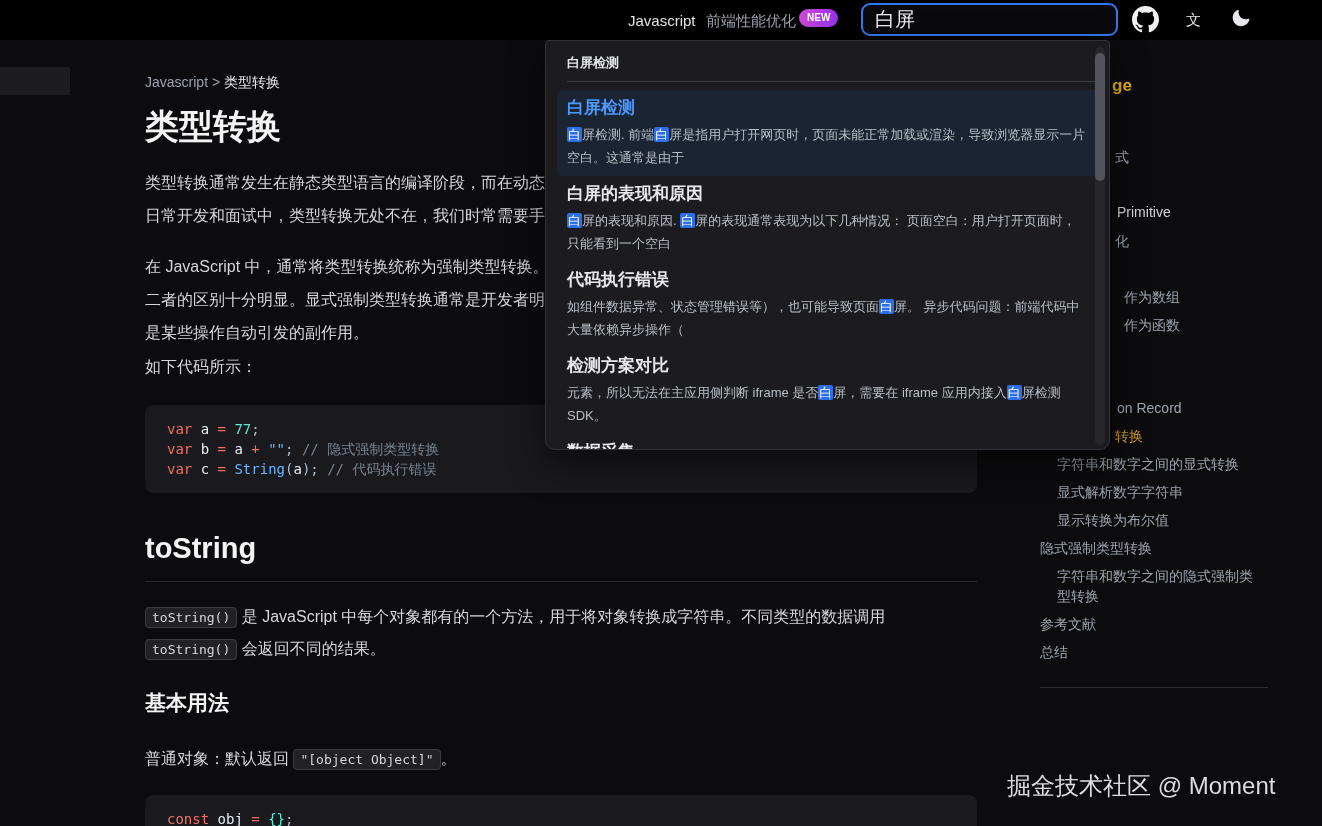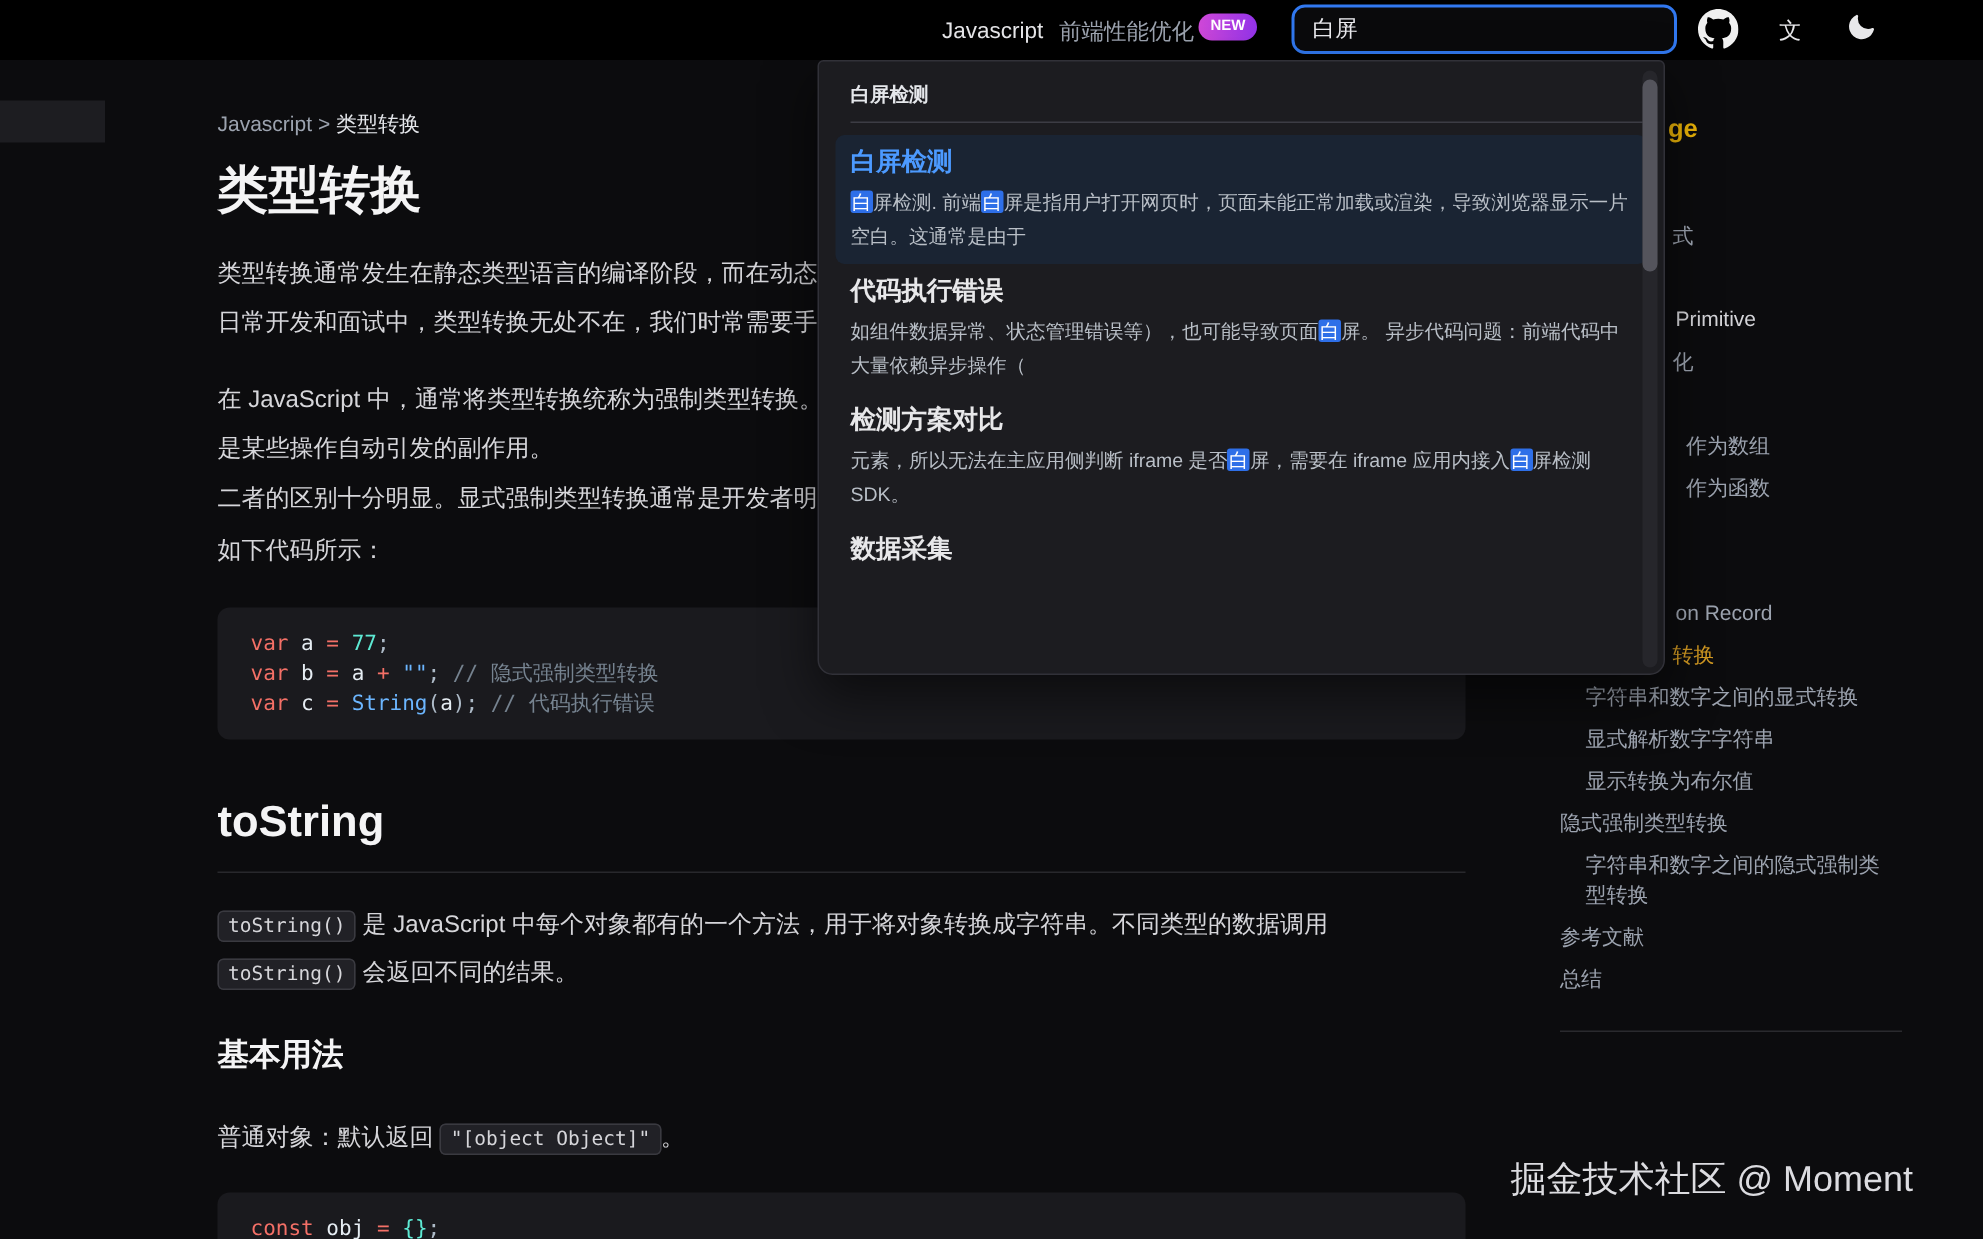--- a/index.html
+++ b/index.html
@@ -11,21 +11,21 @@
   }
   
   .navbar { position:absolute; left:0; top:0; width:1322px; height:40px; background:#000; z-index:50; }
   .nav-link { position:absolute; top:12px; font-size:15px; text-decoration:none; white-space:nowrap; }
   #nav-link1 { left:628px; color:#e7e7ea; font-weight:500; }
   #nav-link2 { left:706px; color:#9ca3af; }
   .new-badge { position:absolute; left:799px; top:9px; height:18px; padding:2px 8px; border-radius:9px;
     background:linear-gradient(90deg,#d048d8,#9333ea); color:#fff; font-size:10px; font-weight:700; line-height:14px; }
   .search-box { position:absolute; left:861px; top:3px; width:257px; height:33px;
     background:#0a0a0c; border:2px solid #3178f0; border-radius:9px; color:#ececf0;
-    font-size:15px; padding:0 12px; outline:none; font-family:inherit; }
+    font-size:20px; padding:0 12px; outline:none; font-family:inherit; }
   .nav-icon { position:absolute; cursor:pointer; }
   #github-icon { left:1132px; top:6px; width:27px; height:27px; }
   #lang-icon { left:1186px; top:11px; font-size:15px; color:#e7e7ea; }
   #moon-icon { left:1231px; top:8px; width:20px; height:20px; }
   
   .notch { position:absolute; left:0; top:67px; width:70px; height:28px; background:#1d1d21; }
   
   .breadcrumb { position:absolute; left:145px; top:74px; font-size:14px; color:#9ca3af; }
   .breadcrumb .crumb-last { color:#e5e7eb; }
   .page-title { position:absolute; left:145px; top:104px; margin:0; font-size:34px; font-weight:700; color:#f4f4f5; }
@@ -97,22 +97,22 @@
 </div>
 
 <h1 class="page-title">类型转换</h1>
 
 <div class="para" id="para1">
     <div>类型转换通常发生在静态类型语言的编译阶段，而在动态</div>
     <div>日常开发和面试中，类型转换无处不在，我们时常需要手</div>
   </div>
 <div class="para" id="para2">
     <div>在 JavaScript 中，通常将类型转换统称为强制类型转换。</div>
+    <div>二者的区别十分明显。显式强制类型转换通常是开发者明</div>
     <div>是某些操作自动引发的副作用。</div>
-    <div>二者的区别十分明显。显式强制类型转换通常是开发者明</div>
   </div>
 <div class="para" id="para3">如下代码所示：</div>
 
 <div class="codeblock" id="code1">
     <div><span class="tk-kw">var </span><span class="tk-id">a </span><span class="tk-op">= </span><span class="tk-num">77</span><span class="tk-pn">;</span></div>
     <div><span class="tk-kw">var </span><span class="tk-id">b </span><span class="tk-op">= </span><span class="tk-id">a </span><span class="tk-op">+ </span><span class="tk-str">""</span><span class="tk-pn">; </span><span class="tk-cm">// 隐式强制类型转换</span></div>
     <div><span class="tk-kw">var </span><span class="tk-id">c </span><span class="tk-op">= </span><span class="tk-fn">String</span><span class="tk-pn">(</span><span class="tk-id">a</span><span class="tk-pn">)</span><span class="tk-pn">; </span><span class="tk-cm">// 代码执行错误</span></div>
   </div>
 
 <h2 class="h2-rule">toString</h2>
@@ -150,20 +150,24 @@
 <div class="toc-divider"></div>
 
 <div class="dropdown">
   <div class="dd-header">白屏检测</div>
   <div class="dd-results">
       <div class="result selected">
         <div class="result-title">白屏检测</div>
         <div class="result-body"><mark>白</mark><span>屏检测. 前端</span><mark>白</mark><span>屏是指用户打开网页时，页面未能正常加载或渲染，导致浏览器显示一片空白。这通常是由于</span></div>
       </div>
       <div class="result">
+        <div class="result-title">白屏的表现和原因</div>
+        <div class="result-body"><mark>白</mark><span>屏的表现和原因. </span><mark>白</mark><span>屏的表现通常表现为以下几种情况： 页面空白：用户打开页面时，只能看到一个空白</span></div>
+      </div>
+      <div class="result">
         <div class="result-title">代码执行错误</div>
         <div class="result-body"><span>如组件数据异常、状态管理错误等），也可能导致页面</span><mark>白</mark><span>屏。 异步代码问题：前端代码中大量依赖异步操作（</span></div>
       </div>
       <div class="result">
         <div class="result-title">检测方案对比</div>
         <div class="result-body"><span>元素，所以无法在主应用侧判断 iframe 是否</span><mark>白</mark><span>屏，需要在 iframe 应用内接入</span><mark>白</mark><span>屏检测 SDK。</span></div>
       </div>
       <div class="result">
         <div class="result-title">数据采集</div>
       </div>

